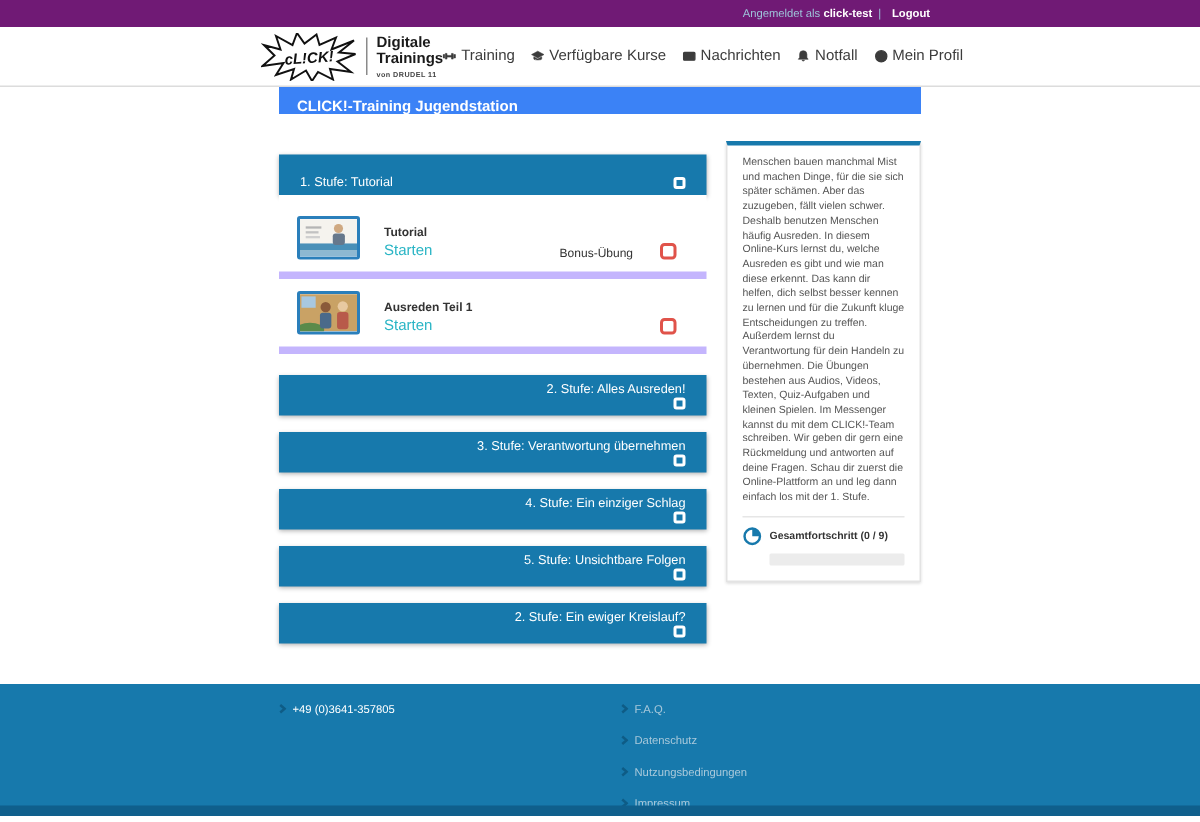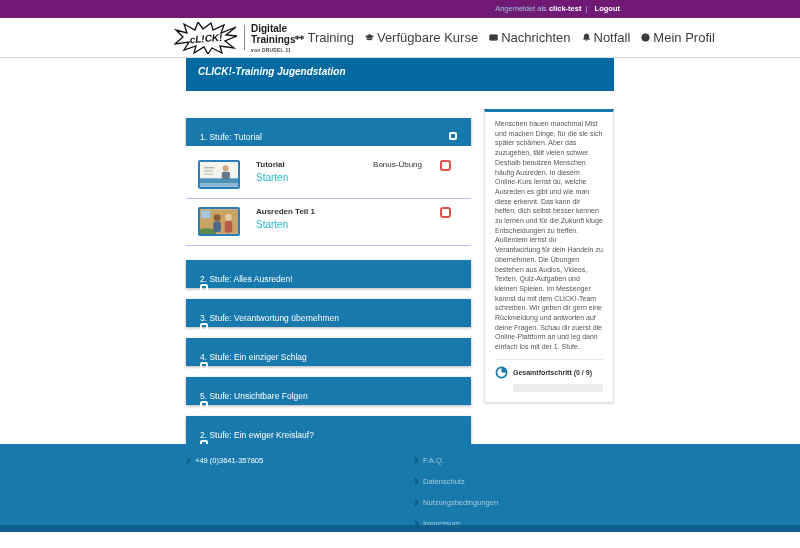--- a/index.html
+++ b/index.html
@@ -27,45 +27,45 @@
     width: 452px; margin: 0 auto; height: 100%;
     display: flex; align-items: center; justify-content: space-between;
   }
   .logo { display: flex; align-items: center; gap: 6px; cursor: pointer; }
   .logo-burst { width: 64px; height: 32px; }
   .logo-divider { width: 1px; height: 25px; background: #8a8a8a; }
   .logo-title { font-size: 10px; font-weight: bold; color: #1a1a1a; line-height: 1.15; white-space: pre-line; }
   .logo-byline { font-size: 4.8px; font-weight: bold; color: #444; margin-top: 2px; letter-spacing: .3px; }
 
   .nav { display: flex; align-items: center; gap: 11px; }
-  .nav-item { display: flex; align-items: center; gap: 3px; font-size: 13px; color: #3c3c3c; cursor: pointer; white-space: nowrap; justify-content: center; }
+  .nav-item { display: flex; align-items: center; gap: 3px; font-size: 10px; color: #3c3c3c; cursor: pointer; white-space: nowrap; justify-content: center; }
   .nav-item svg { width: 9px; height: 9px; fill: #3c3c3c; stroke: #3c3c3c; }
 
   
-  .banner { width: 428px; margin: 0 auto; height: 33px; background: #0369a1; font-style: italic; }
+  .banner { width: 428px; margin: 0 auto; height: 18px; background: #3b82f6; }
   .banner-title { color: #fff; font-weight: bold; font-size: 10px; line-height: 27px; padding-left: 12px; }
 
   
   .main { width: 428px; margin: 27px auto 0; display: flex; gap: 13px; align-items: flex-start; }
   .stages { width: 285px; flex: none; }
 
   .stage-header {
     height: 27px; background: #1779ac; color: #fff;
-    display: flex; align-items: flex-start; justify-content: space-between;
-    padding: 14px 14px; font-size: 8.5px;
+    display: flex; align-items: flex-end; justify-content: space-between;
+    padding: 4px 14px; font-size: 8.5px;
     box-shadow: 0 1px 3px rgba(0,0,0,.3); cursor: pointer;
   }
   .stage-header.gap { margin-top: 11px; flex-direction: column; }
   .stage-square { width: 8px; height: 8px; border: 2px solid #fff; border-radius: 2px; flex: none; }
 
   .stage-panel { background: #fff; padding-top: 6px; margin-bottom: 14px; }
   .stage-row {
-    display: flex; align-items: flex-start;
+    display: flex; align-items: flex-end;
     padding: 8px 20px 8px 12px; min-height: 47px;
-    border-bottom: 1px solid #c4b5fd;
+    border-bottom: 5px solid #c4b5fd;
   }
   .thumb { width: 42px; height: 29px; flex: none; margin-right: 16px; border: 2px solid #2a7fbb; border-radius: 2px; overflow: hidden; cursor: pointer; background:#fff; }
   .thumb svg { display: block; width: 100%; height: 100%; }
   .row-info { flex: 1; }
   .row-title { font-size: 8px; font-weight: bold; color: #333; }
   .row-action { font-size: 10px; color: #2ab5c5; margin-top: 3px; cursor: pointer; }
   .row-badge { font-size: 8px; color: #333; margin-right: 18px; white-space: nowrap; }
   .row-check { width: 11px; height: 11px; border: 2px solid #e0534a; border-radius: 3px; background: #fff; flex: none; cursor: pointer; }
 
   
@@ -78,21 +78,21 @@
   }
   .sidebar-desc { font-size: 7px; line-height: 9.7px; color: #555; }
   .sidebar-divider { height: 1px; background: #e6e6e6; margin: 7px 0 6px; }
   .progress-row { display: flex; align-items: center; gap: 5px; }
   .progress-row svg { width: 13px; height: 13px; flex: none; }
   .progress-label { font-size: 7px; font-weight: bold; color: #333; }
   .progress-bar { height: 8px; background: #ececec; border-radius: 1px; margin: 5px 0 0 18px; overflow: hidden; }
   .progress-fill { height: 100%; width: 0%; background: #1779ac; }
 
   
-  .footer { position: absolute; left: 0; right: 0; bottom: 16px; height: 88px; background: #1779ac; margin-top: 11px; }
+  .footer { position: absolute; left: 0; right: 0; bottom: 4px; height: 88px; background: #1779ac; margin-top: 11px; }
   .footer-inner { width: 428px; margin: 0 auto; display: flex; padding-top: 12px; }
   .footer-left { flex: 1; }
   .footer-right { width: 200px; }
   .footer-item { display: flex; align-items: center; gap: 4px; font-size: 7.5px; cursor: pointer; }
   .footer-left .footer-item { color: #fff; margin-bottom: 20px; }
   .footer-right .footer-item { color: #a9c9db; margin-bottom: 12px; }
   .chev { width: 5px; height: 7px; flex: none; }
   .chev polyline { fill: none; stroke: #0e5c86; stroke-width: 2; }
   .footer-strip { position: absolute; left: 0; right: 0; bottom: 0; height: 7px; background: #0f5f8c; }
 </style>

